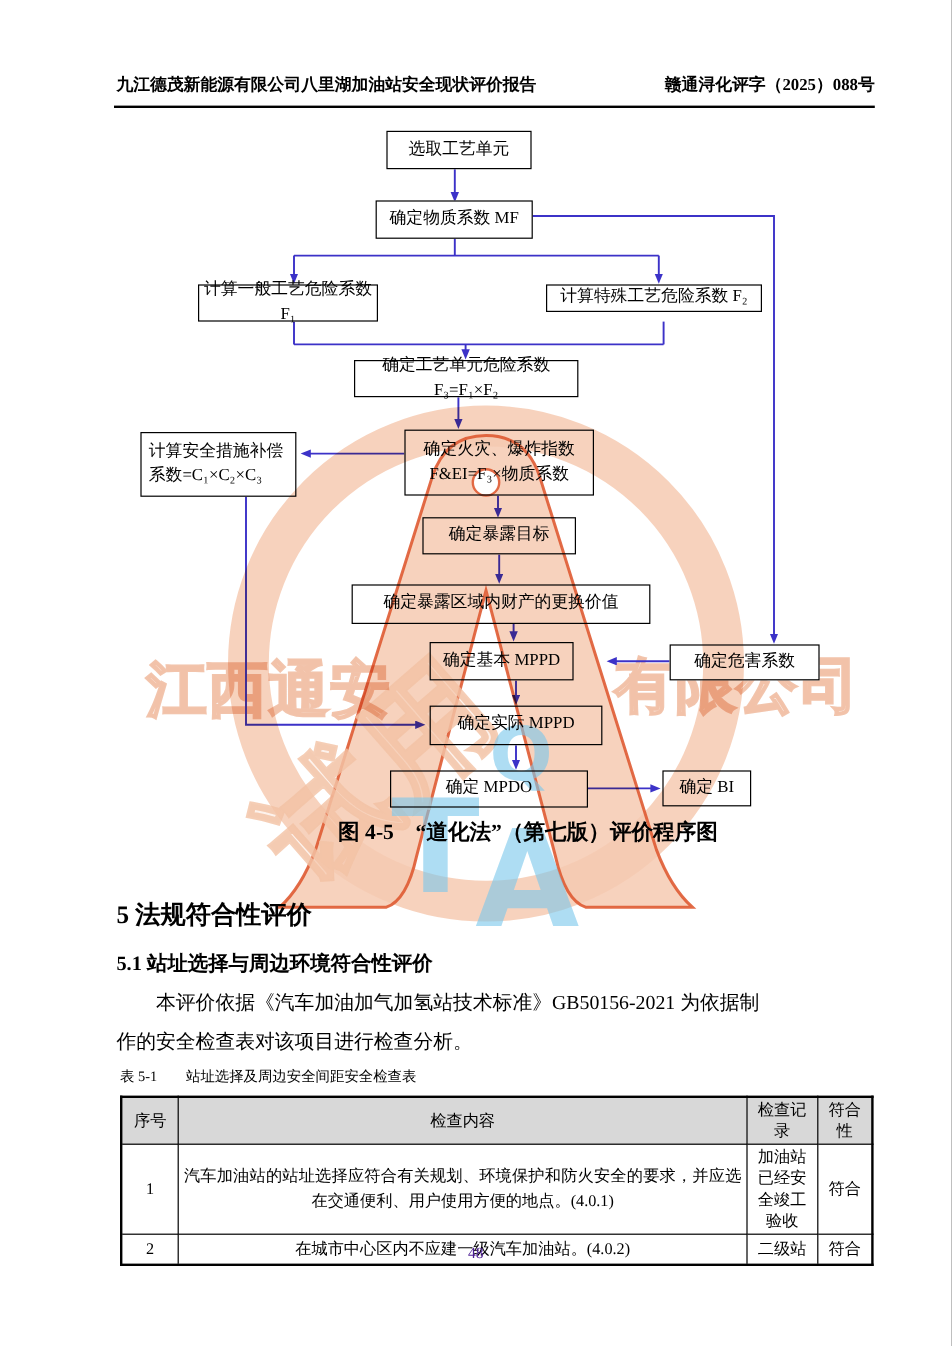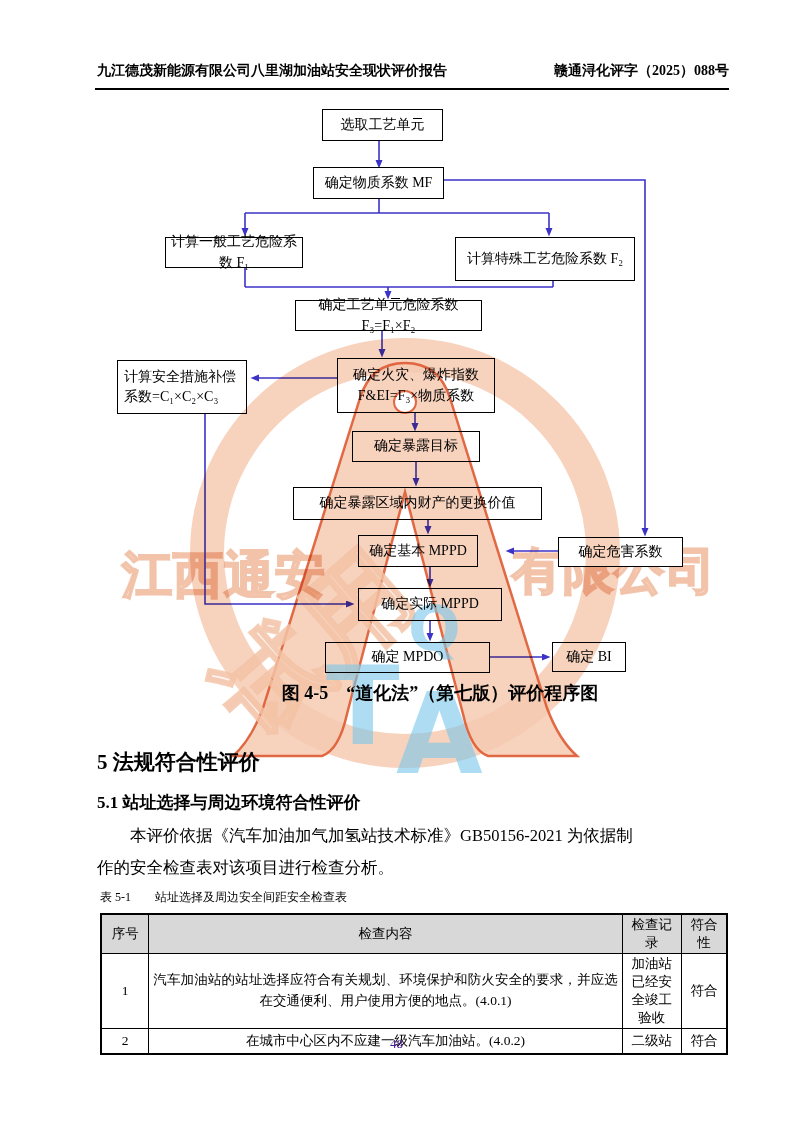--- a/index.html
+++ b/index.html
@@ -110,22 +110,22 @@
       <polyline points="558,551 513,551" marker-end="url(#arr)"></polyline>
       <polyline points="430,567 430,580" marker-end="url(#arr)"></polyline>
       <polyline points="205,414 205,604 347,604" marker-end="url(#arr)"></polyline>
       <polyline points="430,621 430,634" marker-end="url(#arr)"></polyline>
       <polyline points="490,657 543,657" marker-end="url(#arr)"></polyline>
     </g>
   </svg>
 
   <div class="fc-box" style="left:322px;top:109px;width:121px;height:32px;">选取工艺单元</div>
   <div class="fc-box" style="left:313px;top:167px;width:131px;height:32px;">确定物质系数 MF</div>
-  <div class="fc-box" style="left:165px;top:237px;width:138px;height:31px;">计算一般工艺危险系数 F₁</div>
-  <div class="fc-box" style="left:455px;top:237px;width:180px;height:44px;">计算特殊工艺危险系数 F₂</div>
+  <div class="fc-box" style="left:165px;top:237px;width:150px;height:31px;">计算一般工艺危险系数 F₁</div>
+  <div class="fc-box" style="left:455px;top:237px;width:180px;height:23px;">计算特殊工艺危险系数 F₂</div>
   <div class="fc-box" style="left:295px;top:300px;width:187px;height:31px;">确定工艺单元危险系数 F₃=F₁×F₂</div>
   <div class="fc-box" style="left:337px;top:358px;width:158px;height:55px;">确定火灾、爆炸指数
 F&amp;EI=F₃×物质系数</div>
   <div class="fc-box left-align" style="left:117px;top:360px;width:130px;height:54px;">计算安全措施补偿
 系数=C₁×C₂×C₃</div>
   <div class="fc-box" style="left:352px;top:431px;width:128px;height:31px;">确定暴露目标</div>
   <div class="fc-box" style="left:293px;top:487px;width:249px;height:33px;">确定暴露区域内财产的更换价值</div>
   <div class="fc-box" style="left:358px;top:535px;width:120px;height:32px;">确定基本 MPPD</div>
   <div class="fc-box" style="left:558px;top:537px;width:125px;height:30px;">确定危害系数</div>
   <div class="fc-box" style="left:358px;top:588px;width:144px;height:33px;">确定实际 MPPD</div>

